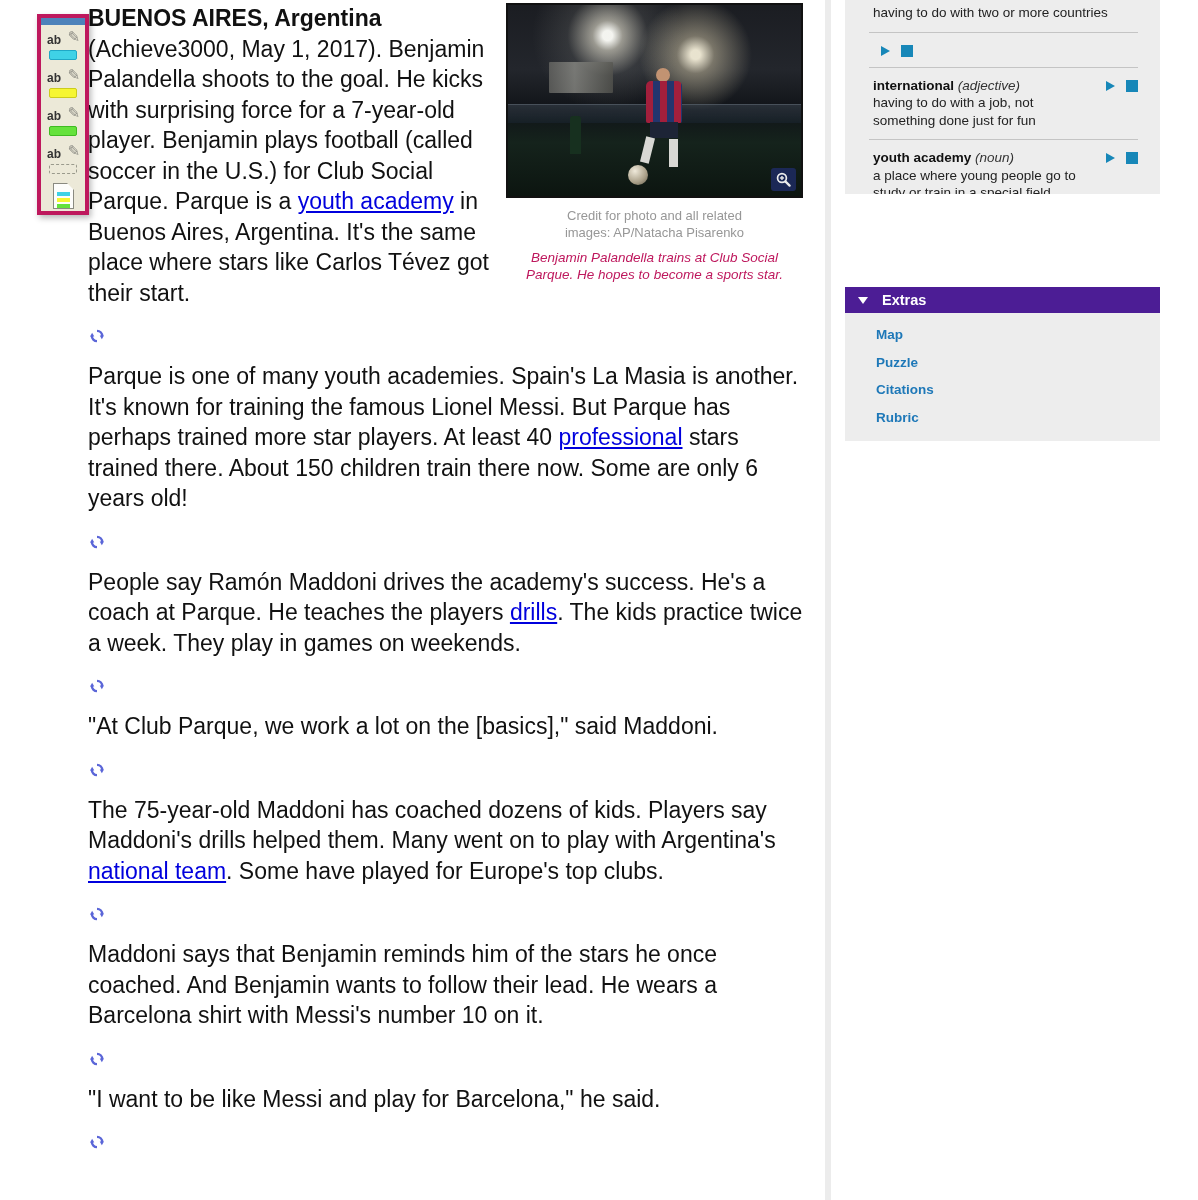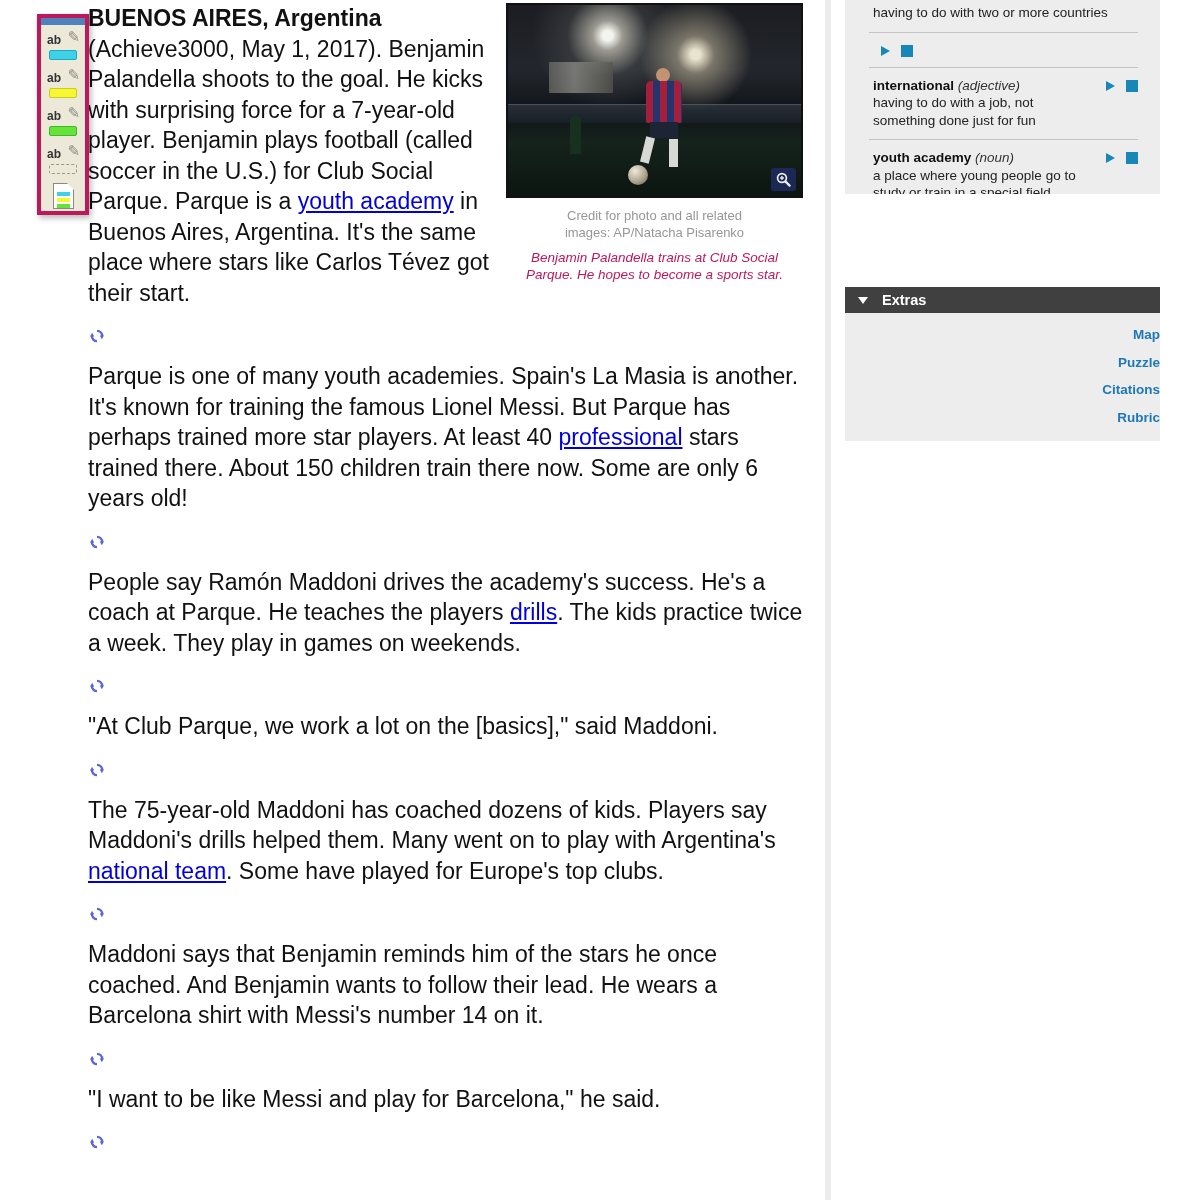--- a/index.html
+++ b/index.html
@@ -82,28 +82,28 @@
   .vocab-text { flex:1; font-size:13.5px; line-height:17.5px; color:#222; }
   .vocab-text .word { font-weight:bold; color:#111; }
   .vocab-text .pos { font-style:italic; color:#333; }
   .vocab-icons { display:flex; align-items:center; gap:11px; margin:3px 0 0 8px; }
   .play-tri { width:0; height:0; border-left:9px solid #1787b8;
               border-top:5.5px solid transparent; border-bottom:5.5px solid transparent; cursor:pointer; }
   .stop-sq { width:12px; height:12px; background:#1787b8; cursor:pointer; }
   .vocab-divider { border-top:1px solid #c4c4c4; margin:10px 0 9px -4px; }
 
   .extras-panel { position:absolute; left:0; top:287px; width:315px; }
-  .extras-header { height:26px; background:#404040; display:flex; align-items:center;
+  .extras-header { height:26px; background:#4c1d95; display:flex; align-items:center;
                    padding-left:13px; cursor:pointer; }
   .extras-tri { width:0; height:0; border-left:5.5px solid transparent; border-right:5.5px solid transparent;
                 border-top:7px solid #fff; }
   .extras-title { color:#fff; font-weight:bold; font-size:14.5px; margin-left:14px; }
   .extras-body { background:#ededed; padding:14px 0 16px 31px; }
   .extras-link { display:block; font-size:13.5px; font-weight:bold; color:#1e78b8;
-                 text-decoration:none; margin-bottom:12.5px; cursor:pointer;text-align:right; }
+                 text-decoration:none; margin-bottom:12.5px; cursor:pointer; }
   .extras-link:last-child { margin-bottom:0; }
 </style>
 </head>
 <body>
 
 <div class="page">
 
   <div class="article-col">
 
     <figure class="photo-figure">
@@ -171,21 +171,21 @@
         </div>
         <p class="para">The 75-year-old Maddoni has coached dozens of kids. Players say Maddoni's drills helped them. Many went on to play with Argentina's <a class="vocab-link">national team</a>. Some have played for Europe's top clubs.</p>
         <div class="para-icon">
           <svg width="14" height="14" viewBox="0 0 20 20">
             <path d="M10 2.6 A7.4 7.4 0 0 1 17.4 10" fill="none" stroke="#5b66d8" stroke-width="3.4"></path>
             <polygon points="13.9,9.2 20,9.2 16.95,14.6" fill="#5b66d8"></polygon>
             <path d="M10 17.4 A7.4 7.4 0 0 1 2.6 10" fill="none" stroke="#5b66d8" stroke-width="3.4"></path>
             <polygon points="0,10.8 6.1,10.8 3.05,5.4" fill="#5b66d8"></polygon>
           </svg>
         </div>
-        <p class="para">Maddoni says that Benjamin reminds him of the stars he once coached. And Benjamin wants to follow their lead. He wears a Barcelona shirt with Messi's number 14 on it.</p>
+        <p class="para">Maddoni says that Benjamin reminds him of the stars he once coached. And Benjamin wants to follow their lead. He wears a Barcelona shirt with Messi's number 10 on it.</p>
         <div class="para-icon">
           <svg width="14" height="14" viewBox="0 0 20 20">
             <path d="M10 2.6 A7.4 7.4 0 0 1 17.4 10" fill="none" stroke="#5b66d8" stroke-width="3.4"></path>
             <polygon points="13.9,9.2 20,9.2 16.95,14.6" fill="#5b66d8"></polygon>
             <path d="M10 17.4 A7.4 7.4 0 0 1 2.6 10" fill="none" stroke="#5b66d8" stroke-width="3.4"></path>
             <polygon points="0,10.8 6.1,10.8 3.05,5.4" fill="#5b66d8"></polygon>
           </svg>
         </div>
         <p class="para">"I want to be like Messi and play for Barcelona," he said.</p>
         <div class="para-icon">

